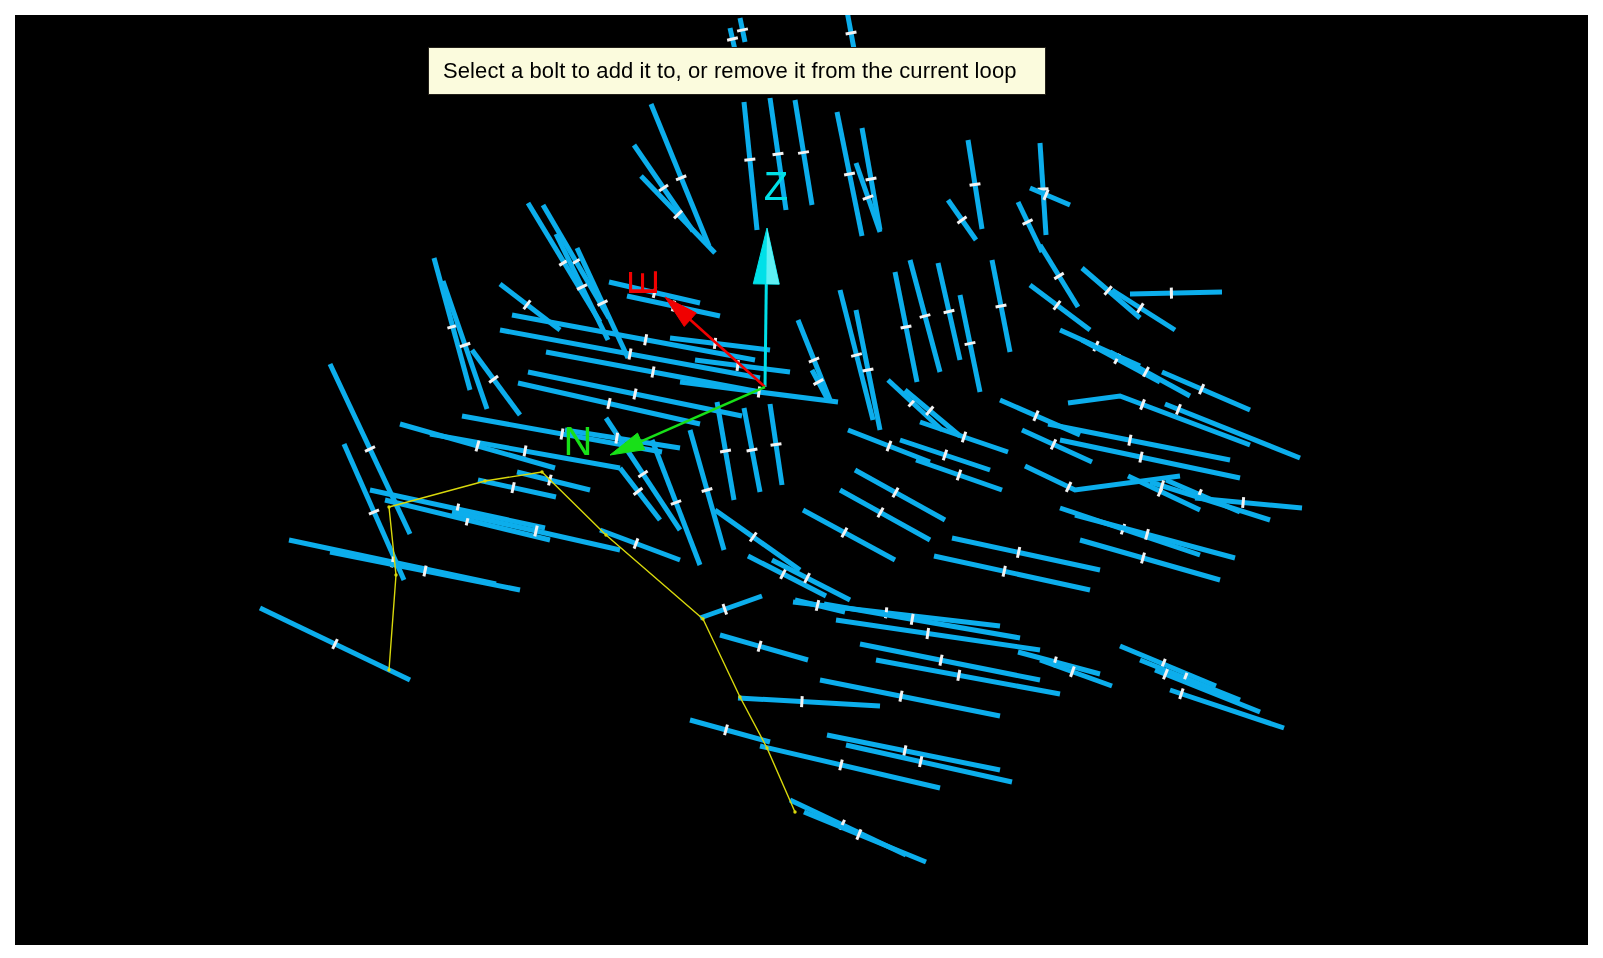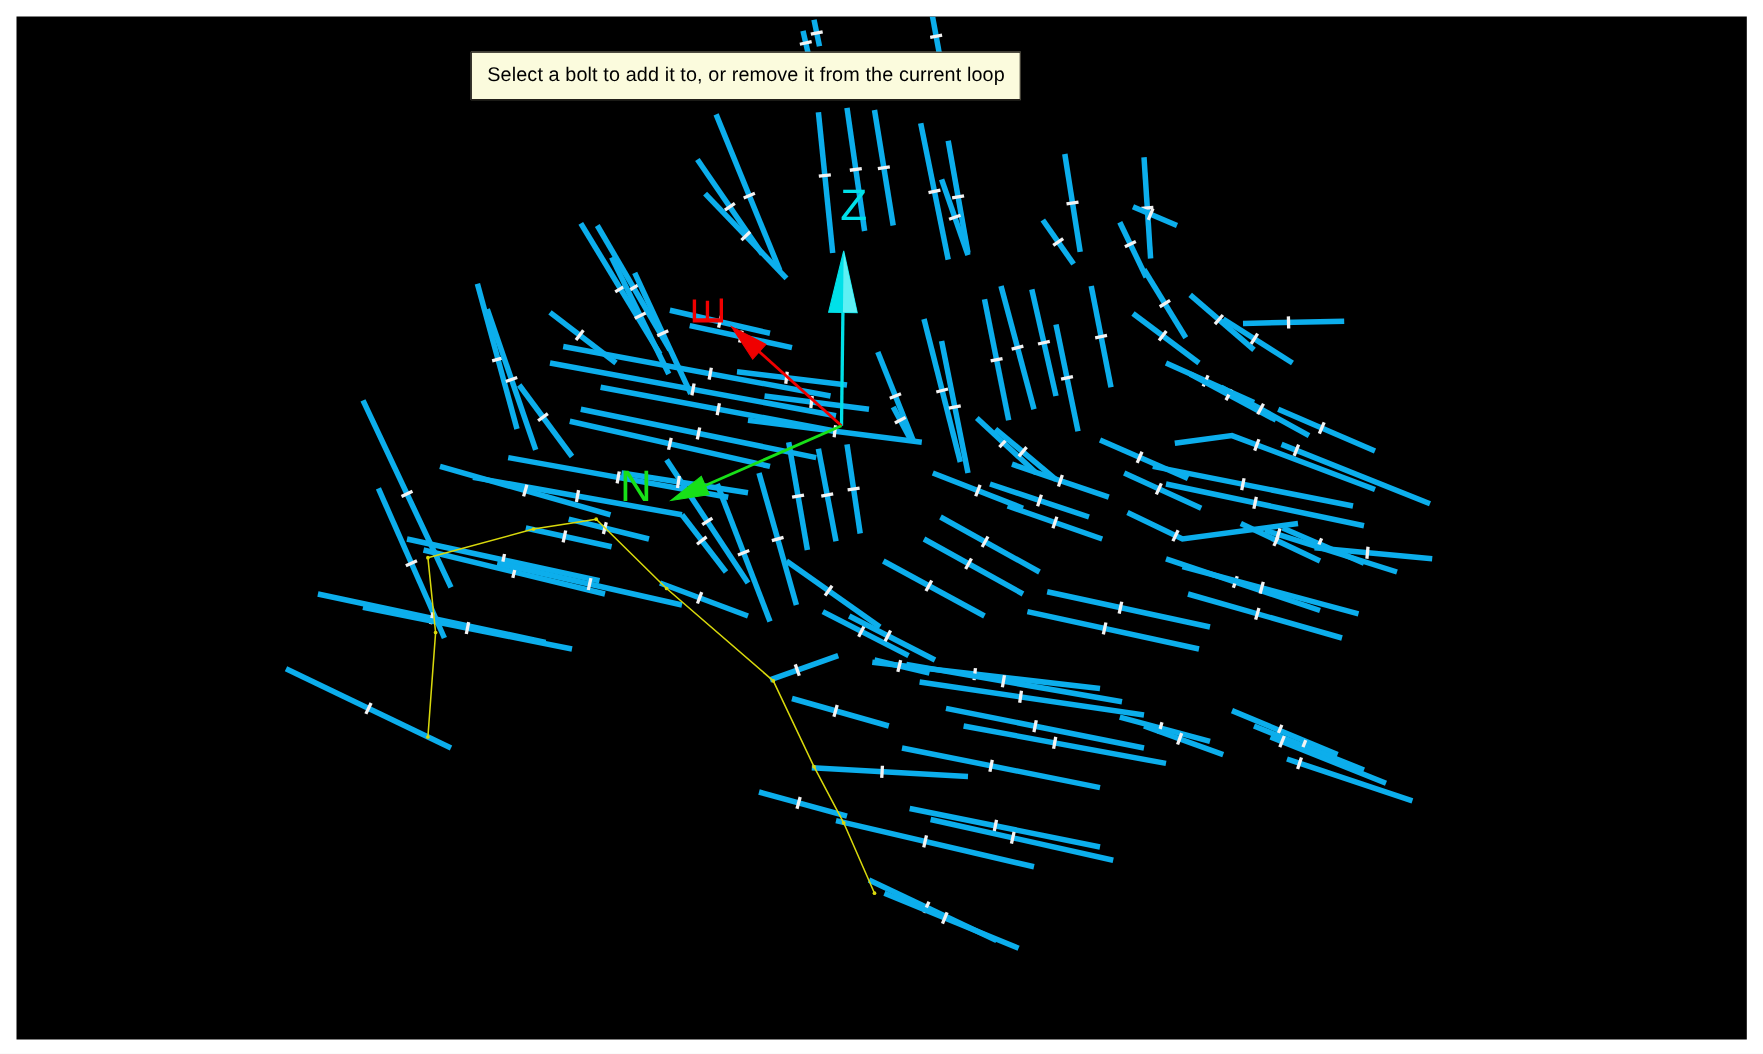--- a/index.html
+++ b/index.html
@@ -38,26 +38,26 @@
     width: 1573px;
     height: 930px;
     display: block;
   }
 
   
   #tooltip {
     position: absolute;
     left: 428px;
     top: 47px;
-    padding: 10px 14px 11px 14px;
+    padding: 10px 28px 11px 14px;
     background: #fbfbdd;
     border: 1px solid #23201a;
     color: #000000;
     font-family: "Liberation Sans", sans-serif;
-    font-size: 18px;
+    font-size: 22px;
     line-height: 1.15;
     white-space: nowrap;
     letter-spacing: 0.1px;
     box-sizing: border-box;
     z-index: 40;
   }
 
   .axis-label {
     font-family: "Liberation Sans", sans-serif;
     font-weight: 400;

